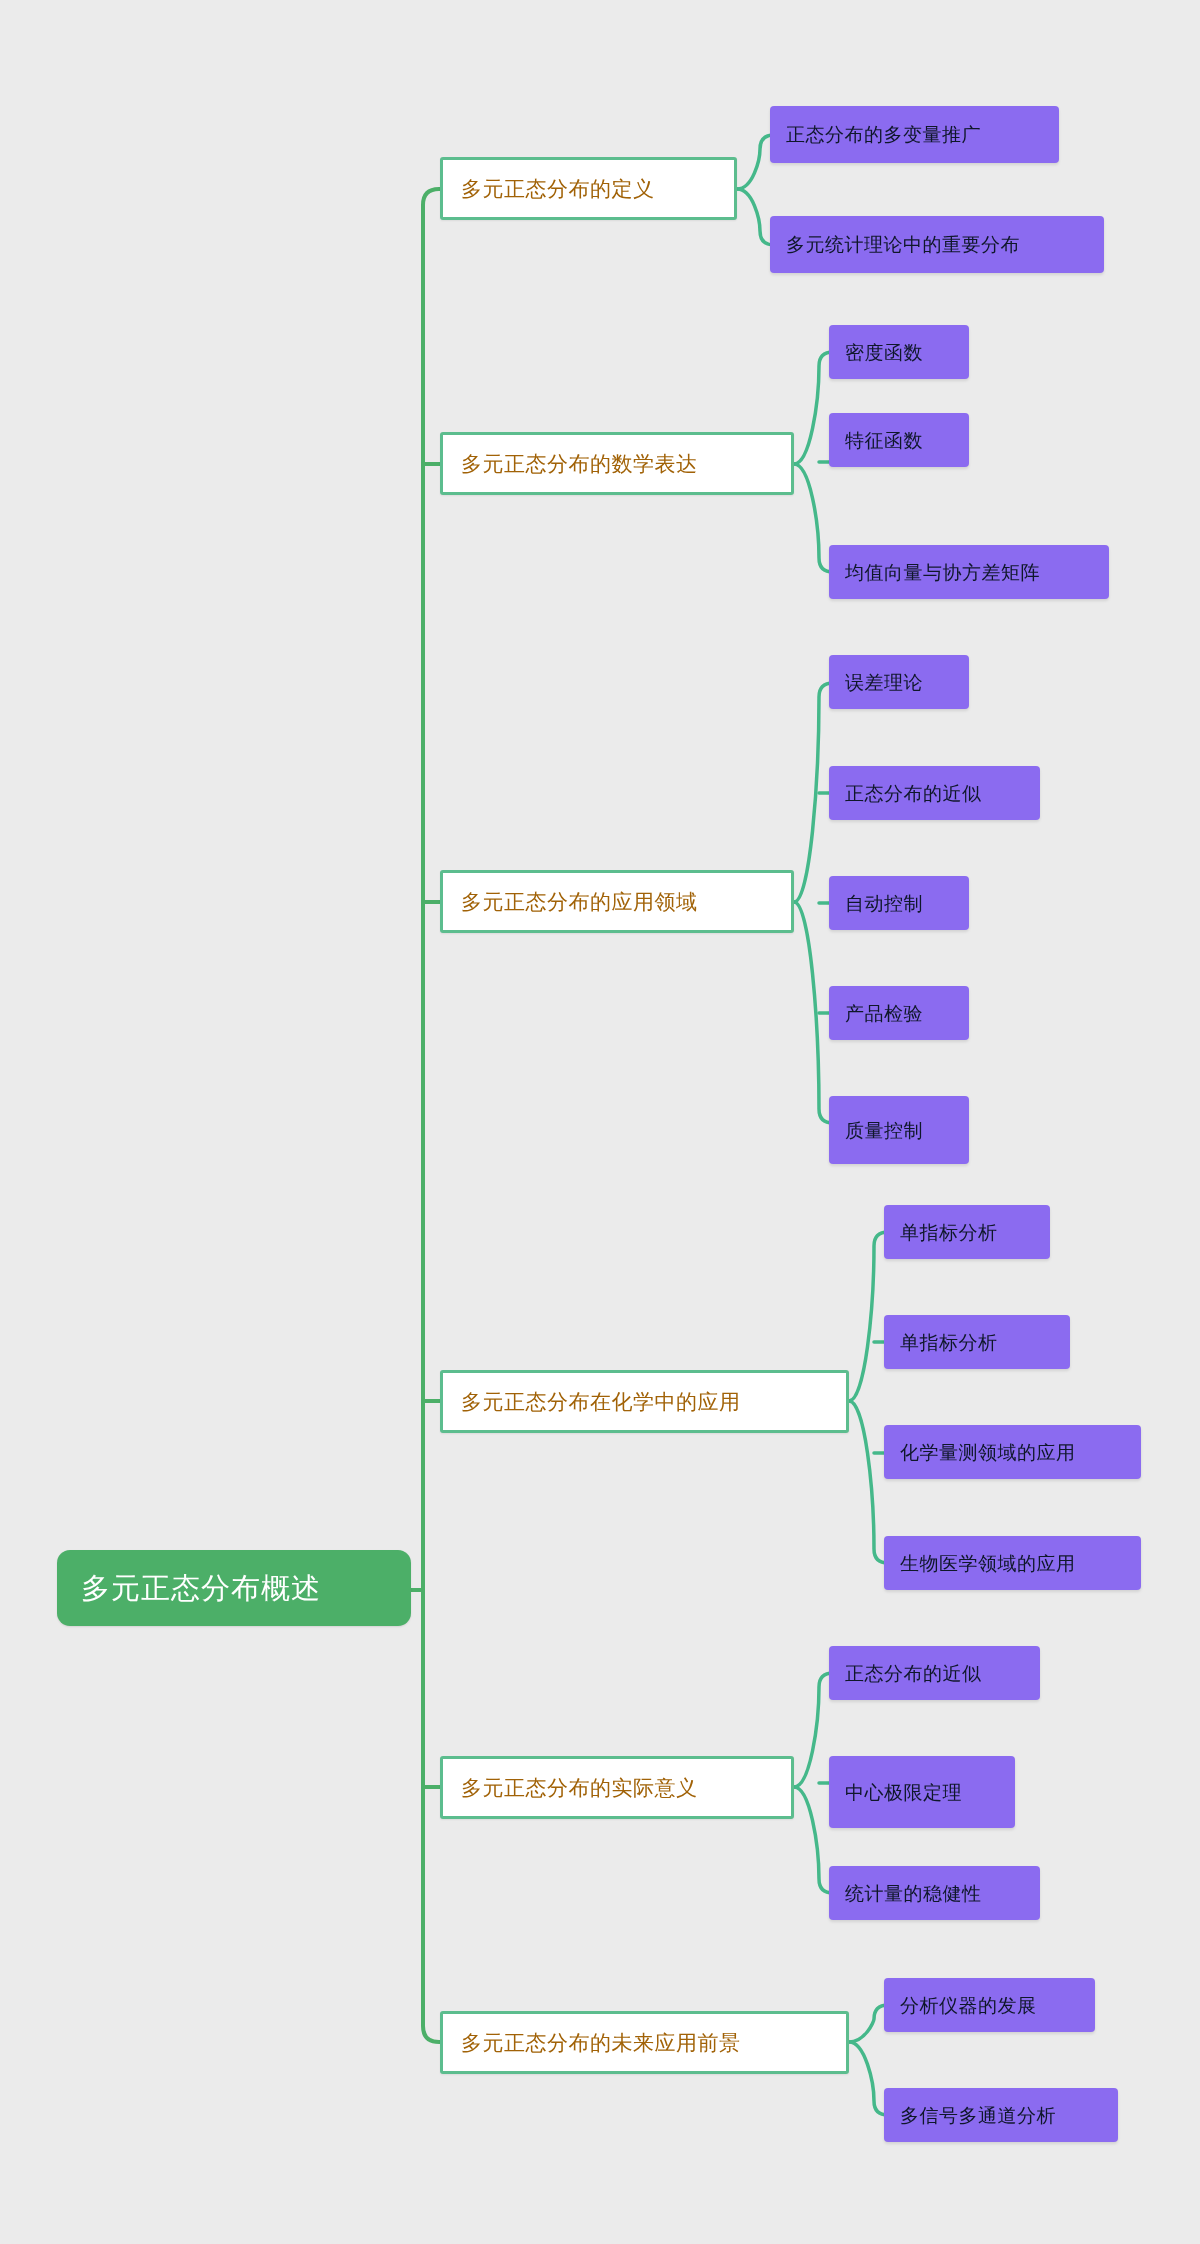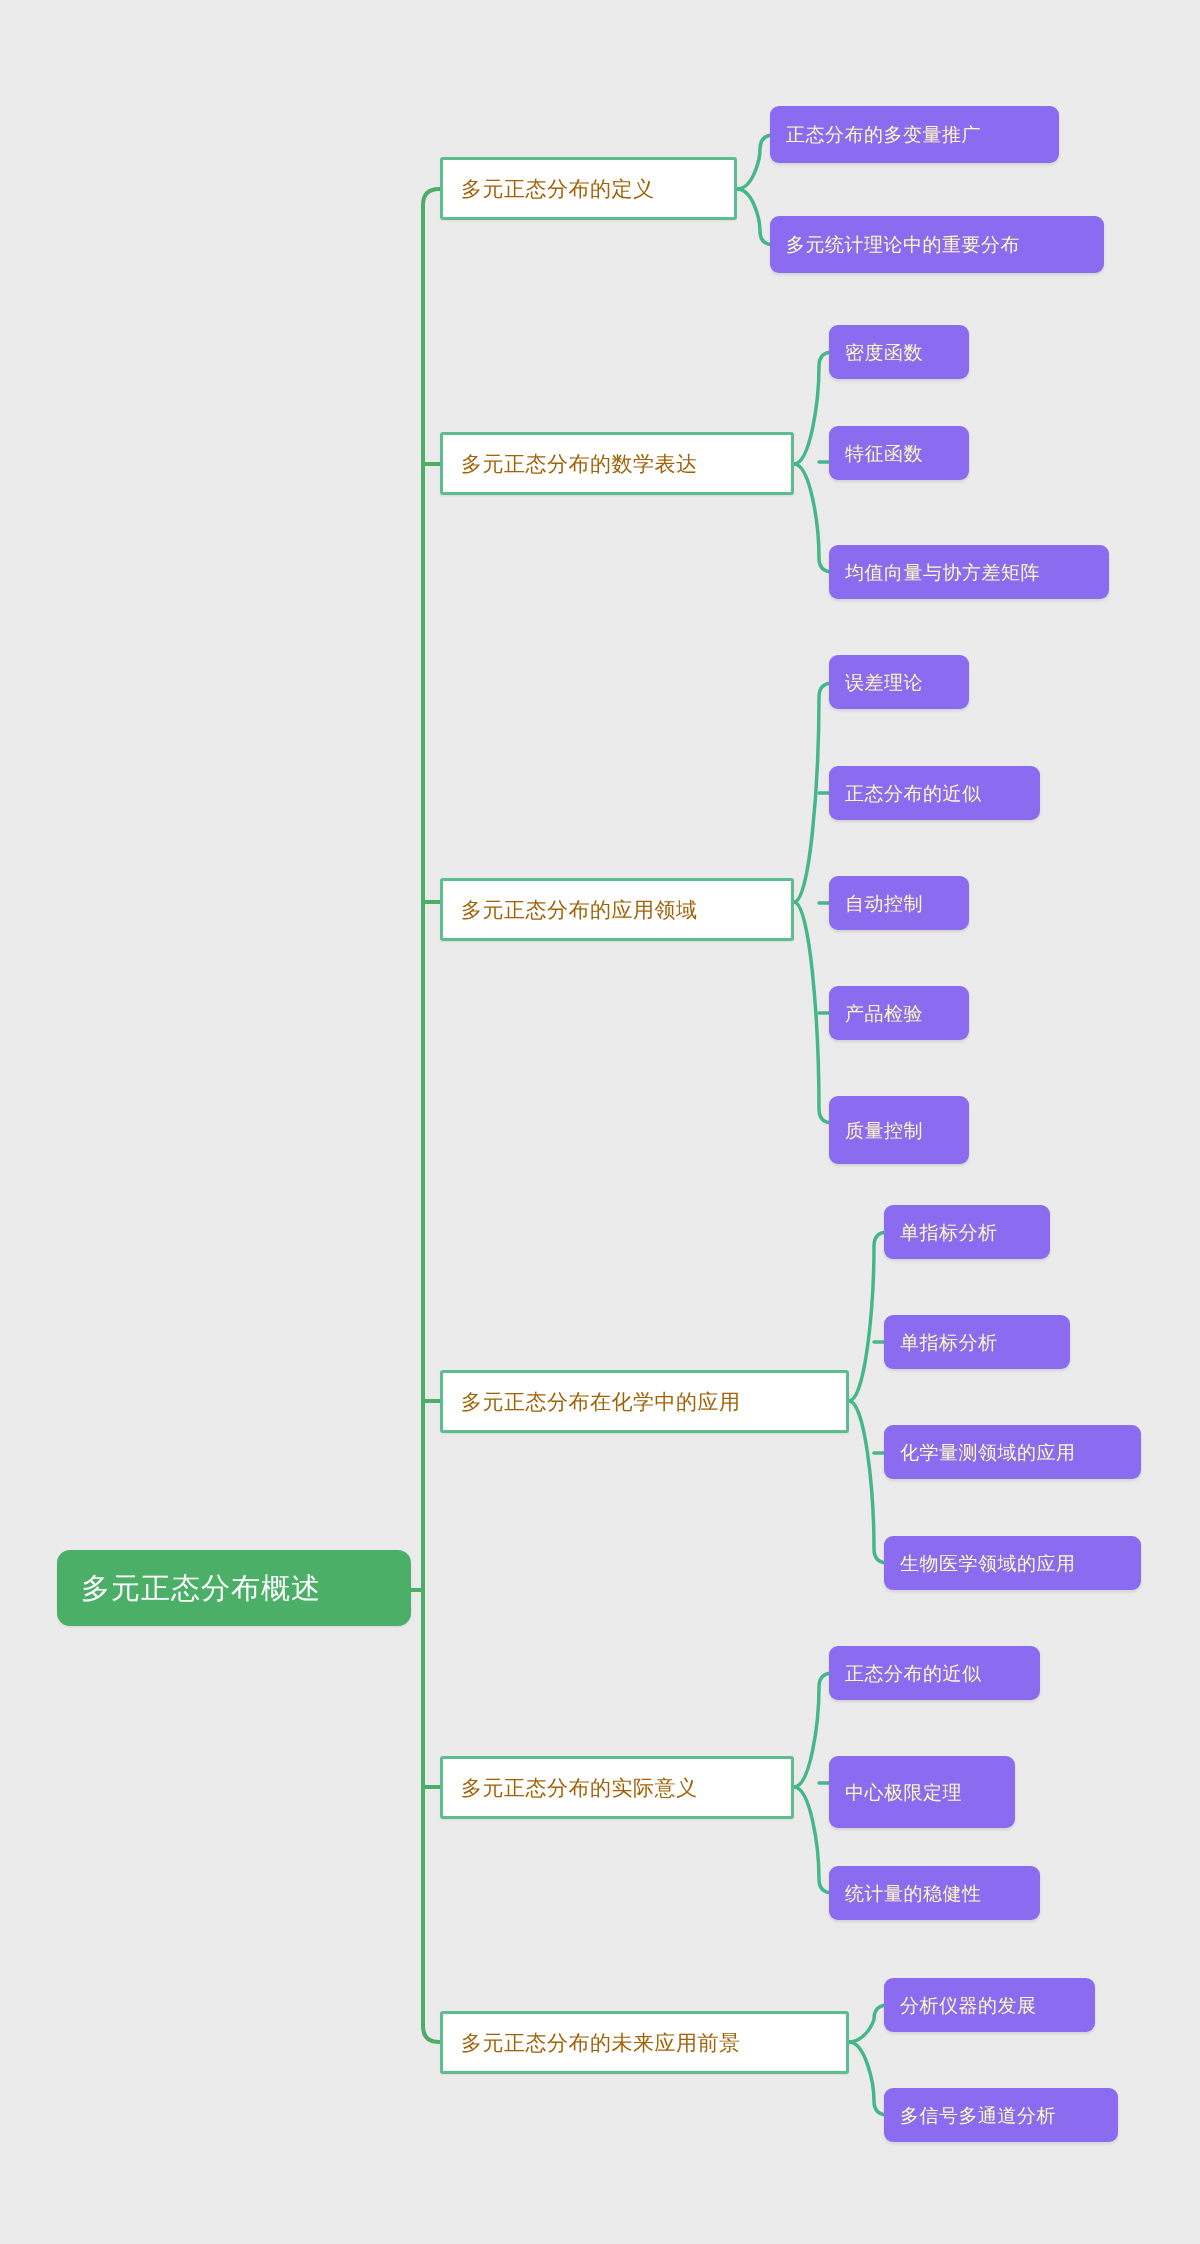--- a/index.html
+++ b/index.html
@@ -43,22 +43,22 @@
     border:3px solid #5cbd8e;
     border-radius:3px;
     font-size:21px;
     padding:0 18px;
     letter-spacing:0.5px;
     box-shadow:0 1px 2px rgba(0,0,0,0.07);
   }
   
   .node.leaf{
     background:#8b6bf0;
-    color:#fef9c3;
-    border-radius:9px;
+    color:#0f172a;
+    border-radius:4px;
     font-size:19px;
     padding:0 16px;
     letter-spacing:0.5px;
     box-shadow:0 2px 3px rgba(0,0,0,0.10);
   }
   .node-label{display:block;line-height:1;}
 </style>
 </head>
 <body>
 
@@ -130,27 +130,27 @@
     </div>
     <div class="node leaf" style="left: 770px; top: 216px; height: 57px; min-width: 334px;">
       <span class="node-label">多元统计理论中的重要分布</span>
     </div>
     <div class="node branch" style="left: 440px; top: 432px; height: 63px; min-width: 354px;">
       <span class="node-label">多元正态分布的数学表达</span>
     </div>
     <div class="node leaf" style="left: 829px; top: 325px; height: 54px; min-width: 140px;">
       <span class="node-label">密度函数</span>
     </div>
-    <div class="node leaf" style="left: 829px; top: 426px; height: 54px; min-width: 140px;">
+    <div class="node leaf" style="left: 829px; top: 413px; height: 54px; min-width: 140px;">
       <span class="node-label">特征函数</span>
     </div>
     <div class="node leaf" style="left: 829px; top: 545px; height: 54px; min-width: 280px;">
       <span class="node-label">均值向量与协方差矩阵</span>
     </div>
-    <div class="node branch" style="left: 440px; top: 870px; height: 63px; min-width: 354px; margin-top: 8px;">
+    <div class="node branch" style="left: 440px; top: 870px; height: 63px; min-width: 354px;">
       <span class="node-label">多元正态分布的应用领域</span>
     </div>
     <div class="node leaf" style="left: 829px; top: 655px; height: 54px; min-width: 140px;">
       <span class="node-label">误差理论</span>
     </div>
     <div class="node leaf" style="left: 829px; top: 766px; height: 54px; min-width: 211px;">
       <span class="node-label">正态分布的近似</span>
     </div>
     <div class="node leaf" style="left: 829px; top: 876px; height: 54px; min-width: 140px;">
       <span class="node-label">自动控制</span>

